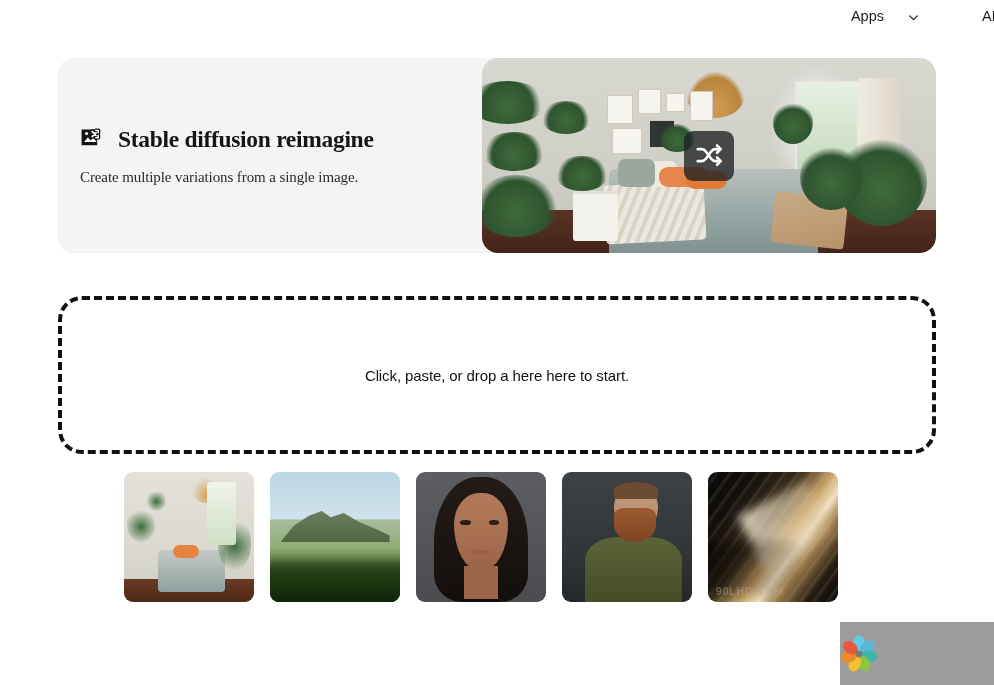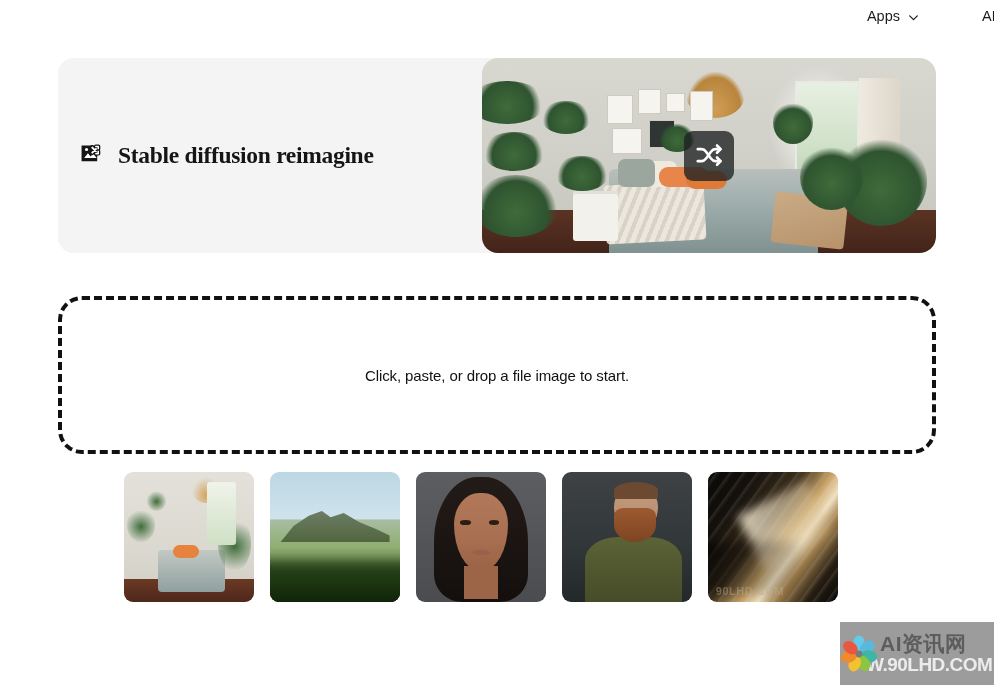--- a/index.html
+++ b/index.html
@@ -22,21 +22,21 @@
     height: 33px;
     display: flex;
     align-items: center;
     justify-content: flex-end;
     padding-right: 0;
     gap: 0;
   }
   .nav-item {
     display: flex;
     align-items: center;
-    gap: 7px;
+    gap: 23px;
     font-size: 14.5px;
     color: #1b1b1b;
     cursor: pointer;
     line-height: 1;
   }
   .nav-apps { margin-right: 62px; }
   .nav-api {
     margin-right: -10px;
     overflow: hidden;
     width: 22px;
@@ -464,20 +464,21 @@
             <path d="M11.5 4.2l5.2 5.2M16.7 4.2l-5.2 5.2" stroke="#141414" stroke-width="4.4" stroke-linecap="round" fill="none"></path>
             <path d="M11.8 4.4l4.8 4.8M16.6 4.4l-4.8 4.8" stroke="#ffffff" stroke-width="1.9" stroke-linecap="round" fill="none"></path>
             <path d="M15.2 3.2h2.6v2.6" stroke="#141414" stroke-width="3.4" fill="none" stroke-linecap="round" stroke-linejoin="round"></path>
             <path d="M15.2 3.4h2.3v2.3" stroke="#ffffff" stroke-width="1.5" fill="none" stroke-linecap="round" stroke-linejoin="round"></path>
             <path d="M15.2 10.4h2.6V7.8" stroke="#141414" stroke-width="3.4" fill="none" stroke-linecap="round" stroke-linejoin="round"></path>
             <path d="M15.3 10.2h2.2V8" stroke="#ffffff" stroke-width="1.5" fill="none" stroke-linecap="round" stroke-linejoin="round"></path>
           </svg>
         </span>
         <span class="hero-title">Stable diffusion reimagine</span>
       </div>
+      <div class="hero-sub">Create multiple variations from a single image.</div>
     </div>
 
     <div class="hero-right">
       <div class="bedroom">
         <div class="window"></div>
         <div class="curtain"></div>
         <div class="lamp"></div>
         <div class="frames">
           <i></i>
             <i></i>
@@ -509,21 +510,21 @@
           <path d="M3 6.5h3.2c1.6 0 2.6 1 3.6 2.3l3.6 5c1 1.3 2 2.3 3.6 2.3H21"></path>
           <path d="M3 16.1h3.2c1.6 0 2.6-1 3.6-2.3l3.6-5c1-1.3 2-2.3 3.6-2.3H21"></path>
           <polyline points="18.4 3.6 21.3 6.5 18.4 9.4"></polyline>
           <polyline points="18.4 13.2 21.3 16.1 18.4 19"></polyline>
         </svg>
       </div>
     </div>
   </div>
 
   <div class="dropzone">
-    <span class="dropzone-text">Click, paste, or drop a file image to start.</span>
+    <span class="dropzone-text">Click, paste, or drop a here here to start.</span>
   </div>
 
 
   <div class="thumbs">
     <div class="thumb">
       <div class="art art-bedroom">
         <i></i>
           <i></i>
           <i></i>
           <i></i>
@@ -567,17 +568,13 @@
         <ellipse cx="0" cy="-11" rx="6.2" ry="8.4" fill="#5bb8dd" transform="rotate(51)"></ellipse>
         <ellipse cx="0" cy="-11" rx="6.2" ry="8.4" fill="#3fb5a4" transform="rotate(102)"></ellipse>
         <ellipse cx="0" cy="-11" rx="6.2" ry="8.4" fill="#8cc63f" transform="rotate(153)"></ellipse>
         <ellipse cx="0" cy="-11" rx="6.2" ry="8.4" fill="#f2c230" transform="rotate(204)"></ellipse>
         <ellipse cx="0" cy="-11" rx="6.2" ry="8.4" fill="#ef8b2c" transform="rotate(255)"></ellipse>
         <ellipse cx="0" cy="-11" rx="6.2" ry="8.4" fill="#e8573f" transform="rotate(306)"></ellipse>
         <circle cx="0" cy="0" r="3.6" fill="#7a7a7a"></circle>
       </g>
     </svg>
   </span>
-  <span class="wm-text">
-    <span class="wm-line1">AI资讯网</span>
-    <span class="wm-line2">W.90LHD.COM</span>
-  </span>
 </div>
 
 </body></html>

